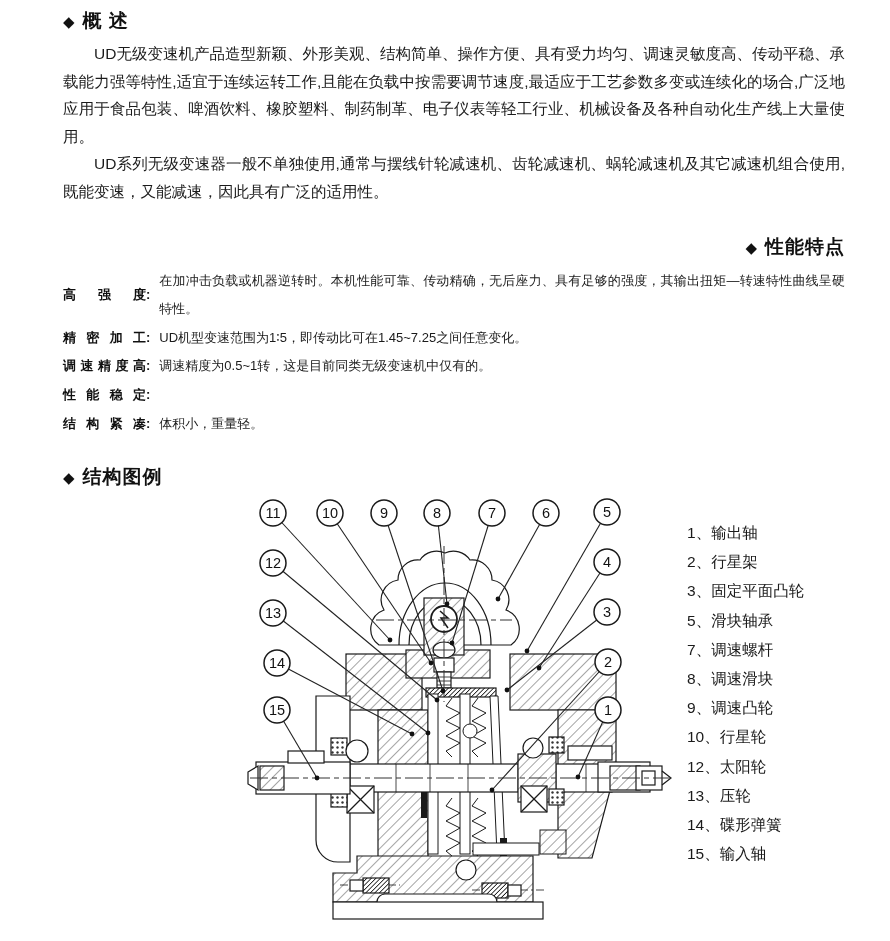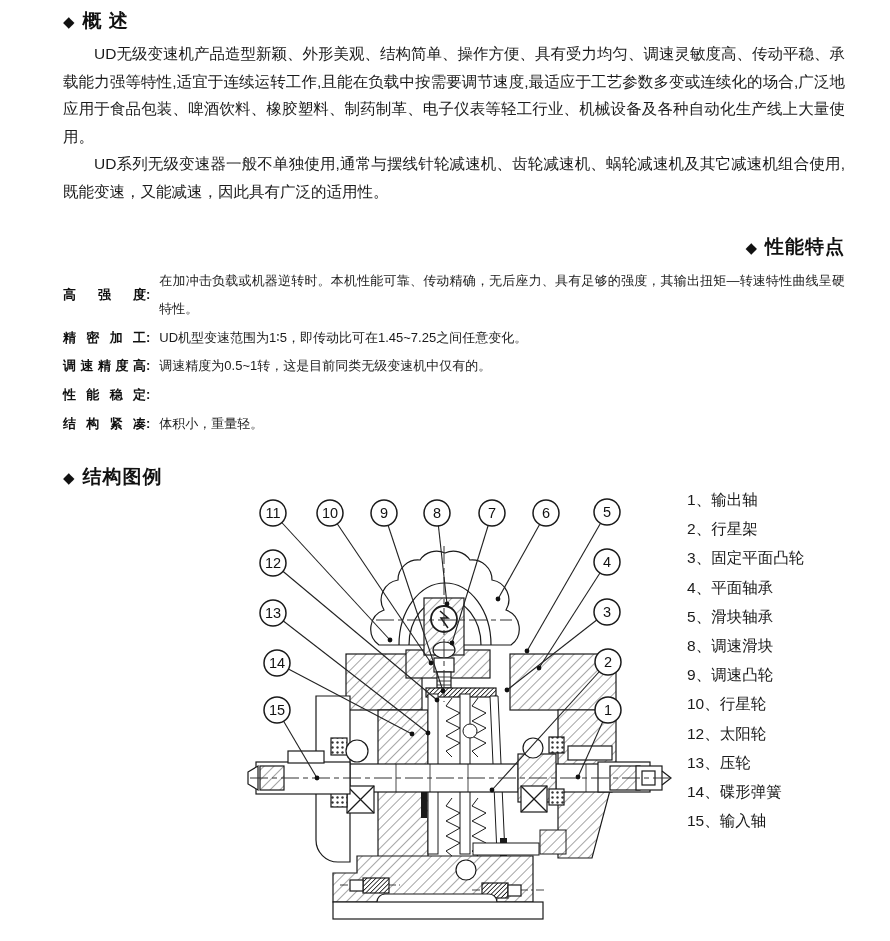--- a/index.html
+++ b/index.html
@@ -29,21 +29,21 @@
   .feature-row{display:flex;align-items:center;font-size:13px;line-height:28.6px;}
   .flabel{
     display:inline-block;width:83px;font-weight:700;color:#101010;
     text-align:justify;text-align-last:justify;flex:0 0 83px;white-space:nowrap;
   }
   .fcolon{font-weight:700;flex:0 0 auto;margin-right:9px;}
   .ftext{flex:1 1 auto;text-align:justify;color:#1b1b1b;}
   #diagram-heading{margin-top:26px;}
   .diagram-svg{position:absolute;left:246px;top:492px;}
   .legend{
-    position:absolute;left:687px;top:485px;margin:0;padding:0;list-style:none;
+    position:absolute;left:687px;top:518px;margin:0;padding:0;list-style:none;
     font-size:15.5px;line-height:29.2px;color:#1b1b1b;
   }
   .legend li{white-space:nowrap;}
 </style>
 </head>
 <body>
 
 <div class="page">
 
   <div class="text-col">
@@ -309,22 +309,22 @@
           <circle cx="277" cy="710" r="13" fill="#fff" stroke="#1a1a1a" stroke-width="1.5"></circle>
           <text x="277" y="715">15</text>
         </g>
     </g>
   </svg>
 
   <ul class="legend">
     <li><span>1</span><span>、</span><span>输出轴</span></li>
     <li><span>2</span><span>、</span><span>行星架</span></li>
     <li><span>3</span><span>、</span><span>固定平面凸轮</span></li>
-    <li><span>4</span><span>、</span><span>平面轴承</span></li>
     <li><span>5</span><span>、</span><span>滑块轴承</span></li>
+    <li><span>7</span><span>、</span><span>调速螺杆</span></li>
     <li><span>8</span><span>、</span><span>调速滑块</span></li>
     <li><span>9</span><span>、</span><span>调速凸轮</span></li>
     <li><span>10</span><span>、</span><span>行星轮</span></li>
     <li><span>12</span><span>、</span><span>太阳轮</span></li>
     <li><span>13</span><span>、</span><span>压轮</span></li>
     <li><span>14</span><span>、</span><span>碟形弹簧</span></li>
     <li><span>15</span><span>、</span><span>输入轴</span></li>
   </ul>
 
 </div>

